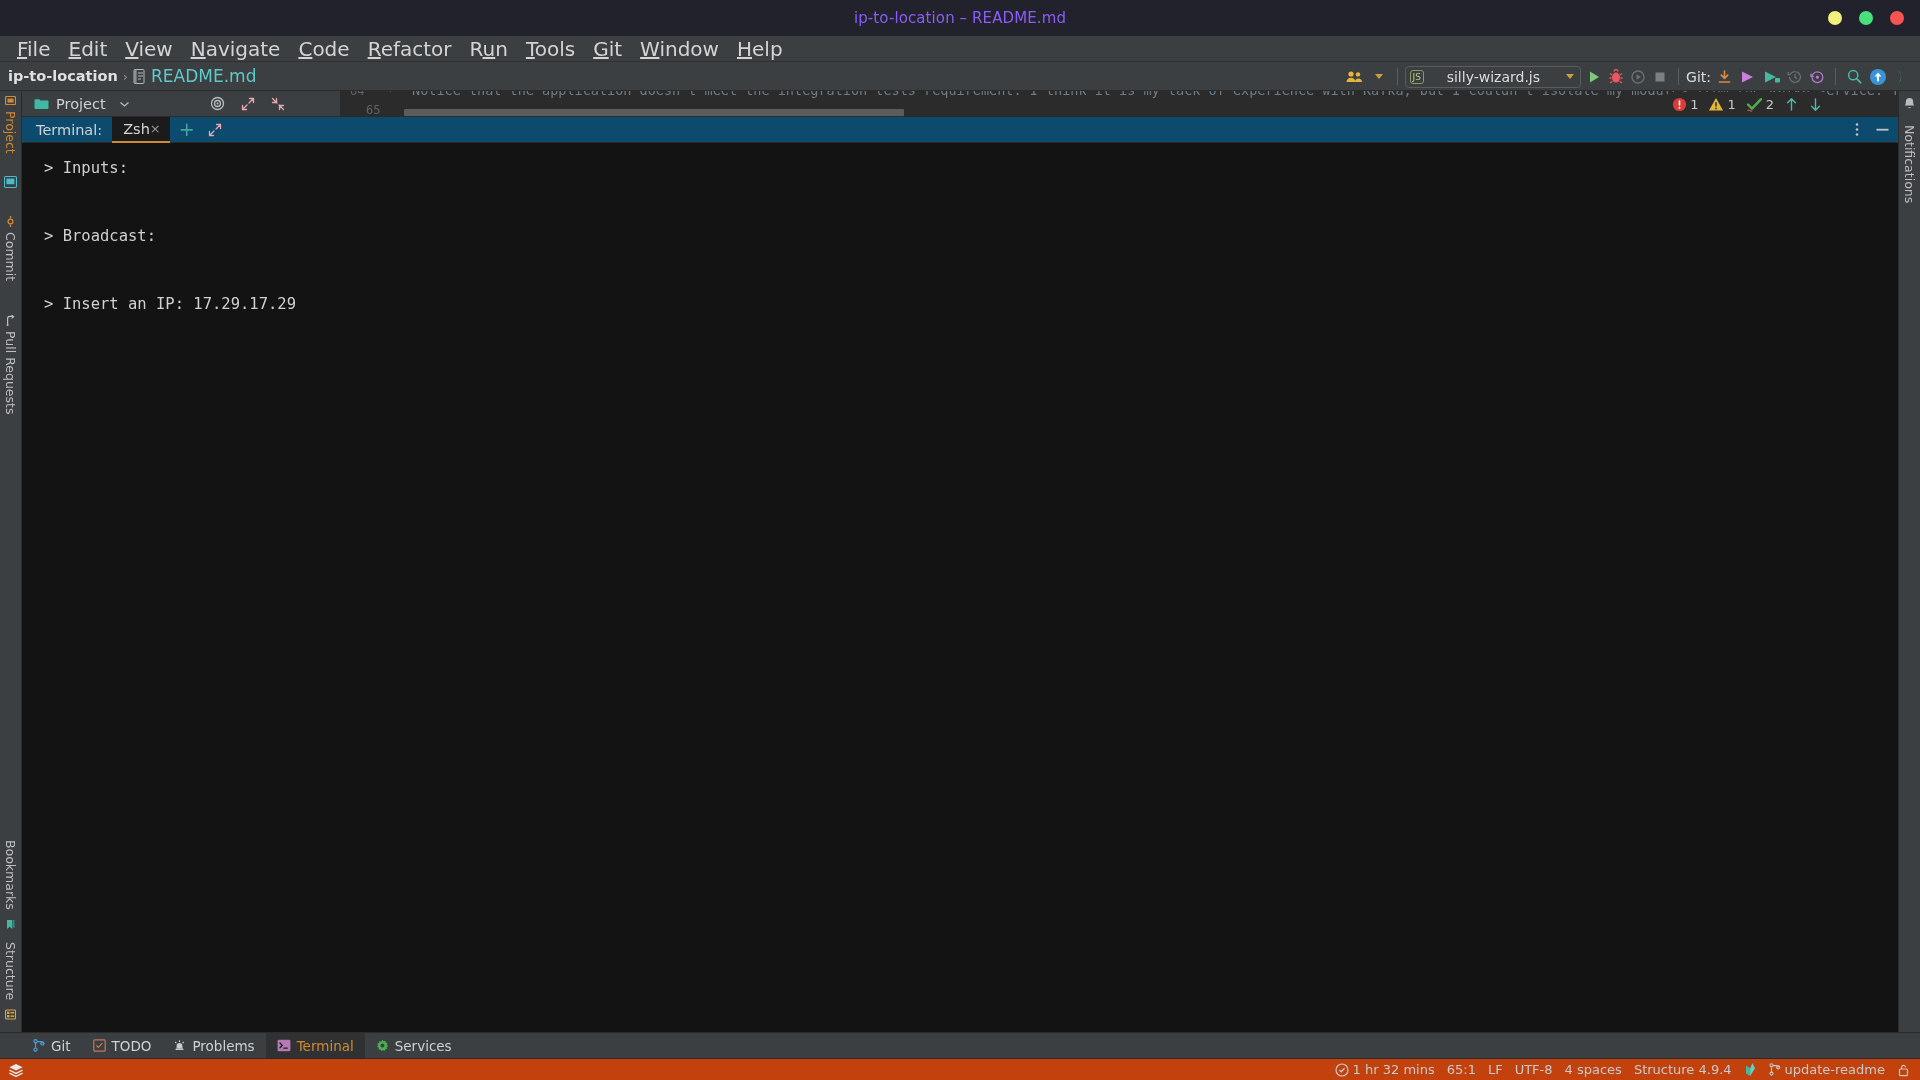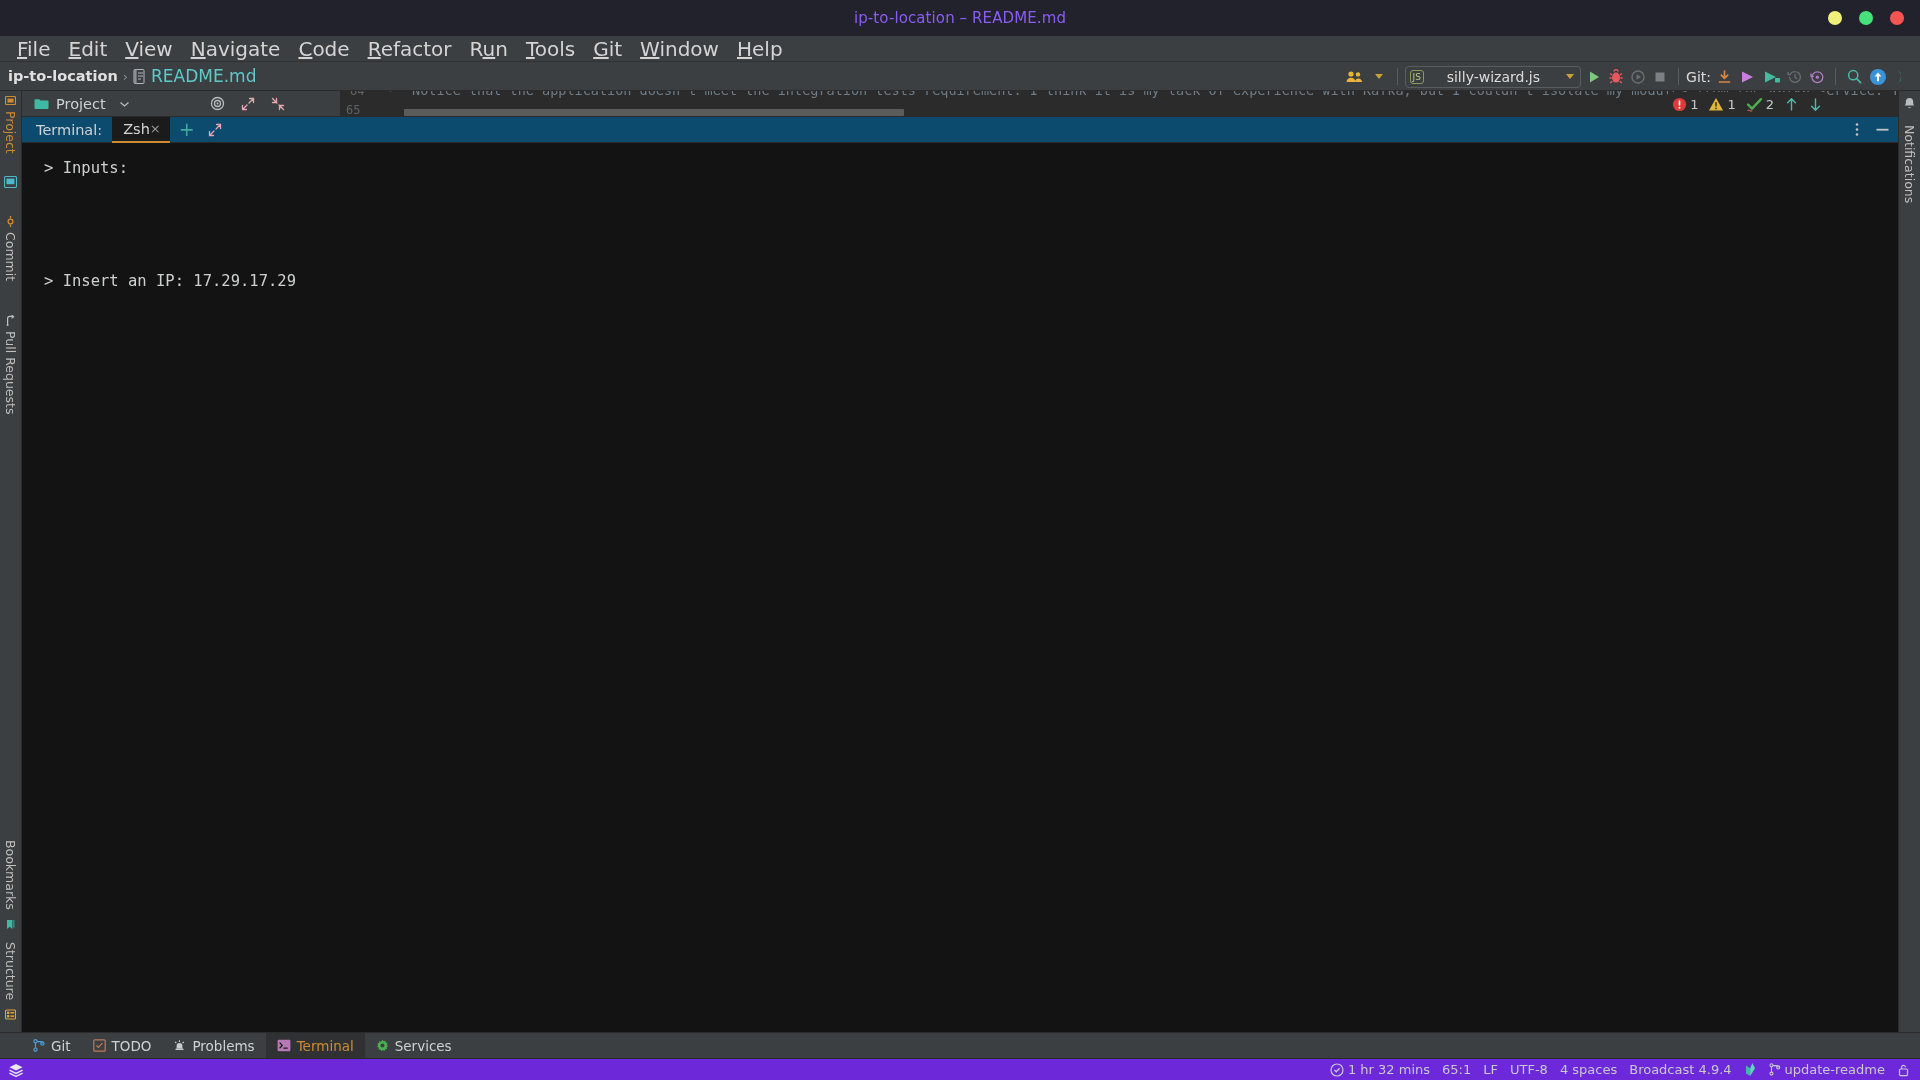--- a/index.html
+++ b/index.html
@@ -161,21 +161,21 @@
     padding-left:22px; border-top:1px solid #2b2b2b;
   }
   .tw {
     display:flex; align-items:center; gap:6px; height:26px;
     padding:0 11px; color:#cfd2d4; font-size:13.5px;
   }
   .tw.active { background:#2f3133; color:#cf8b33; }
 
   .statusbar {
     position:absolute; left:0; right:0; bottom:0; height:22px;
-    background:#6d28d9; display:flex; align-items:center;
+    background:#c2410c; display:flex; align-items:center;
     border-top:1px solid #2b2b2b;
   }
   .sb-left { padding-left:8px; display:flex; align-items:center; }
   .sb-right {
     margin-left:auto; display:flex; align-items:center; gap:12px;
     padding-right:10px; color:#c8cacb; font-size:13px;
   }
   .sb-item { display:flex; align-items:center; gap:4px; white-space:nowrap; }
 
   svg { display:block; }
@@ -435,21 +435,21 @@
         </span>
         <span>
           <svg width="15" height="15" viewBox="0 0 15 15">
               <rect x="1.5" y="6.8" width="12" height="1.8" fill="#c2c5c8"></rect>
             </svg>
         </span>
       </div>
 
       <div class="editor-sliver">
         <span class="gutter-num" style="left:10px; top:-7px">64</span>
-        <span class="gutter-num" style="left:6px; top:12px">65</span>
+        <span class="gutter-num" style="left:26px; top:12px">65</span>
         <span style="position:absolute;left:46px;top:-5px">
           <svg width="9" height="7" viewBox="0 0 9 7">
               <path d="M1 1.5L4.5 5 8 1.5" fill="none" stroke="#6a6f73" stroke-width="1.2"></path>
             </svg>
         </span>
         <div class="ed-text">Notice that the application doesn't meet the integration tests requirement. I think it is my lack of experience with Kafka, but I couldn't isolate my modules from the Kafka service. That</div>
         <div class="scroll-thumb"></div>
         <div class="err-chip">
           <span>
             <svg width="15" height="15" viewBox="0 0 15 15">
@@ -514,20 +514,21 @@
                 <rect x="1.5" y="6.8" width="12" height="1.8" fill="#c2c5c8"></rect>
               </svg>
           </span>
         </div>
       </div>
 
       <div class="termbody">
         <div class="tline">&gt; Inputs:</div>
         <div class="tline">&nbsp;</div>
         <div class="tline">&nbsp;</div>
+        <div class="tline">&gt; Broadcast:</div>
         <div class="tline">&nbsp;</div>
         <div class="tline">&nbsp;</div>
         <div class="tline">&gt; Insert an IP: 17.29.17.29</div>
       </div>
     </div>
   </div>
 
   <div class="rightstrip">
     <span style="margin-bottom:8px">
       <svg width="13" height="14" viewBox="0 0 13 14">
@@ -610,21 +611,21 @@
             <circle cx="7" cy="7" r="6" fill="none" stroke="#c8cacb" stroke-width="1.2"></circle>
             <path d="M4.4 7l1.8 1.8 3.4-3.6" fill="none" stroke="#c8cacb" stroke-width="1.3"></path>
           </svg>
       </span>
       <span>1 hr 32 mins</span>
     </span>
     <span class="sb-item">65:1</span>
     <span class="sb-item">LF</span>
     <span class="sb-item">UTF-8</span>
     <span class="sb-item">4 spaces</span>
-    <span class="sb-item">Broadcast 4.9.4</span>
+    <span class="sb-item">Structure 4.9.4</span>
     <span class="sb-item">
       <svg width="13" height="15" viewBox="0 0 13 15">
           <path d="M2 3.5v8l4.2 2.6V6.2z" fill="#3fb9a4"></path>
           <path d="M6.2 6.2v7.9L11 6.2 8.4 1z" fill="#5ad7c0"></path>
         </svg>
     </span>
     <span class="sb-item">
       <span>
         <svg width="12" height="13" viewBox="0 0 12 13">
             <circle cx="2.5" cy="2.2" r="1.5" fill="none" stroke="#c8cacb" stroke-width="1.1"></circle>

